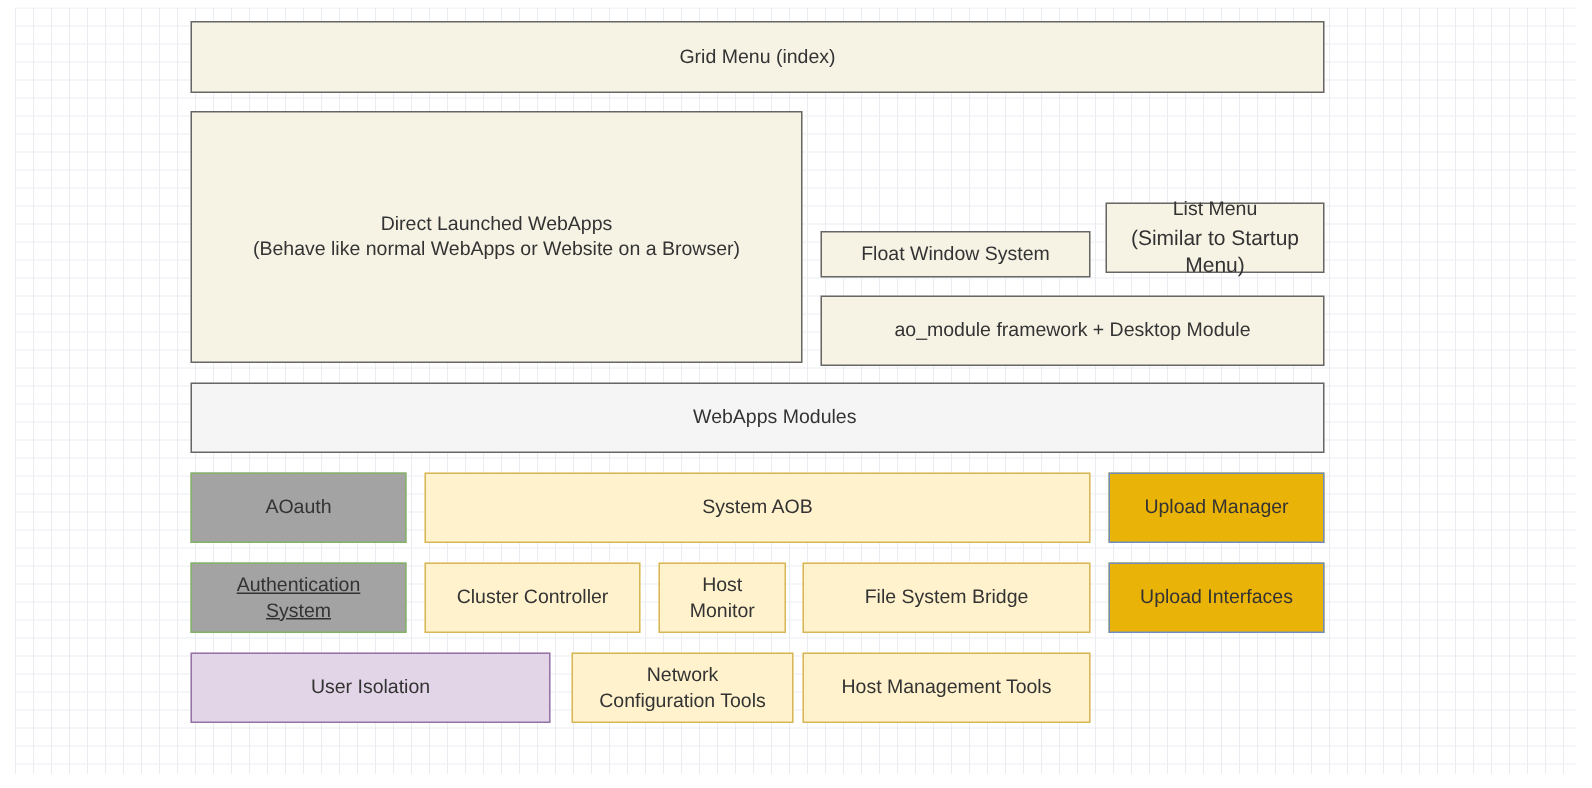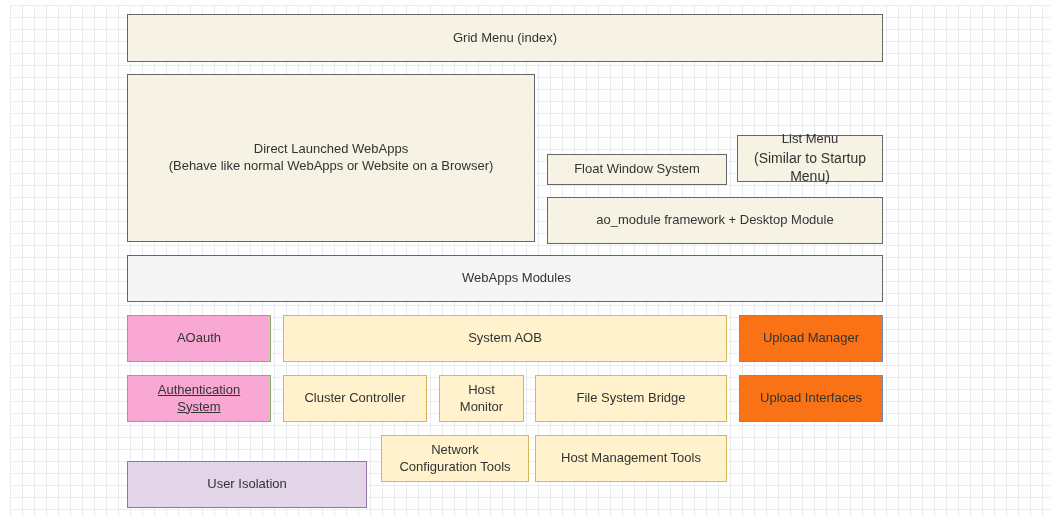--- a/index.html
+++ b/index.html
@@ -36,24 +36,24 @@
     font-size: 13px;
     line-height: 1.3;
     color: #333333;
     padding: 2px 6px;
   }
   .box .lbl { white-space: pre-line; }
   .box .sub { font-size: 14px; white-space: pre-line; margin-top: 1px; }
 
   .beige  { background: #f6f2e4; border-color: #666666; align-items: center; }
   .gray   { background: #f5f5f5; border-color: #666666; }
-  .green  { background: #f9a8d4; border-color: #82b366; }
+  .green  { background: #a3a3a3; border-color: #82b366; }
   .yellow { background: #fff2cc; border-color: #d6b656; }
-  .blue   { background: #f97316; border-color: #6c8ebf; }
-  .purple { background: #e1d5e7; border-color: #9673a6; margin-top: 26px; }
+  .blue   { background: #eab308; border-color: #6c8ebf; }
+  .purple { background: #e1d5e7; border-color: #9673a6; }
 
   
   #grid-menu          { left: 127px; top: 14px;  width: 756px; height: 48px; }
   #direct-webapps     { left: 127px; top: 74px;  width: 408px; height: 168px; }
   #vdi                { left: 547px; top: 74px;  width: 336px; height: 49px; }
   #float-window       { left: 547px; top: 118px; width: 180px; height: 31px; margin-top: 36px; }
   #list-menu          { left: 737px; top: 135px; width: 146px; height: 47px; }
   #ao-module          { left: 547px; top: 197px; width: 336px; height: 47px; }
   #webapps-modules    { left: 127px; top: 255px; width: 756px; height: 47px; padding-left: 29px; }
   #aoauth             { left: 127px; top: 315px; width: 144px; height: 47px; }

